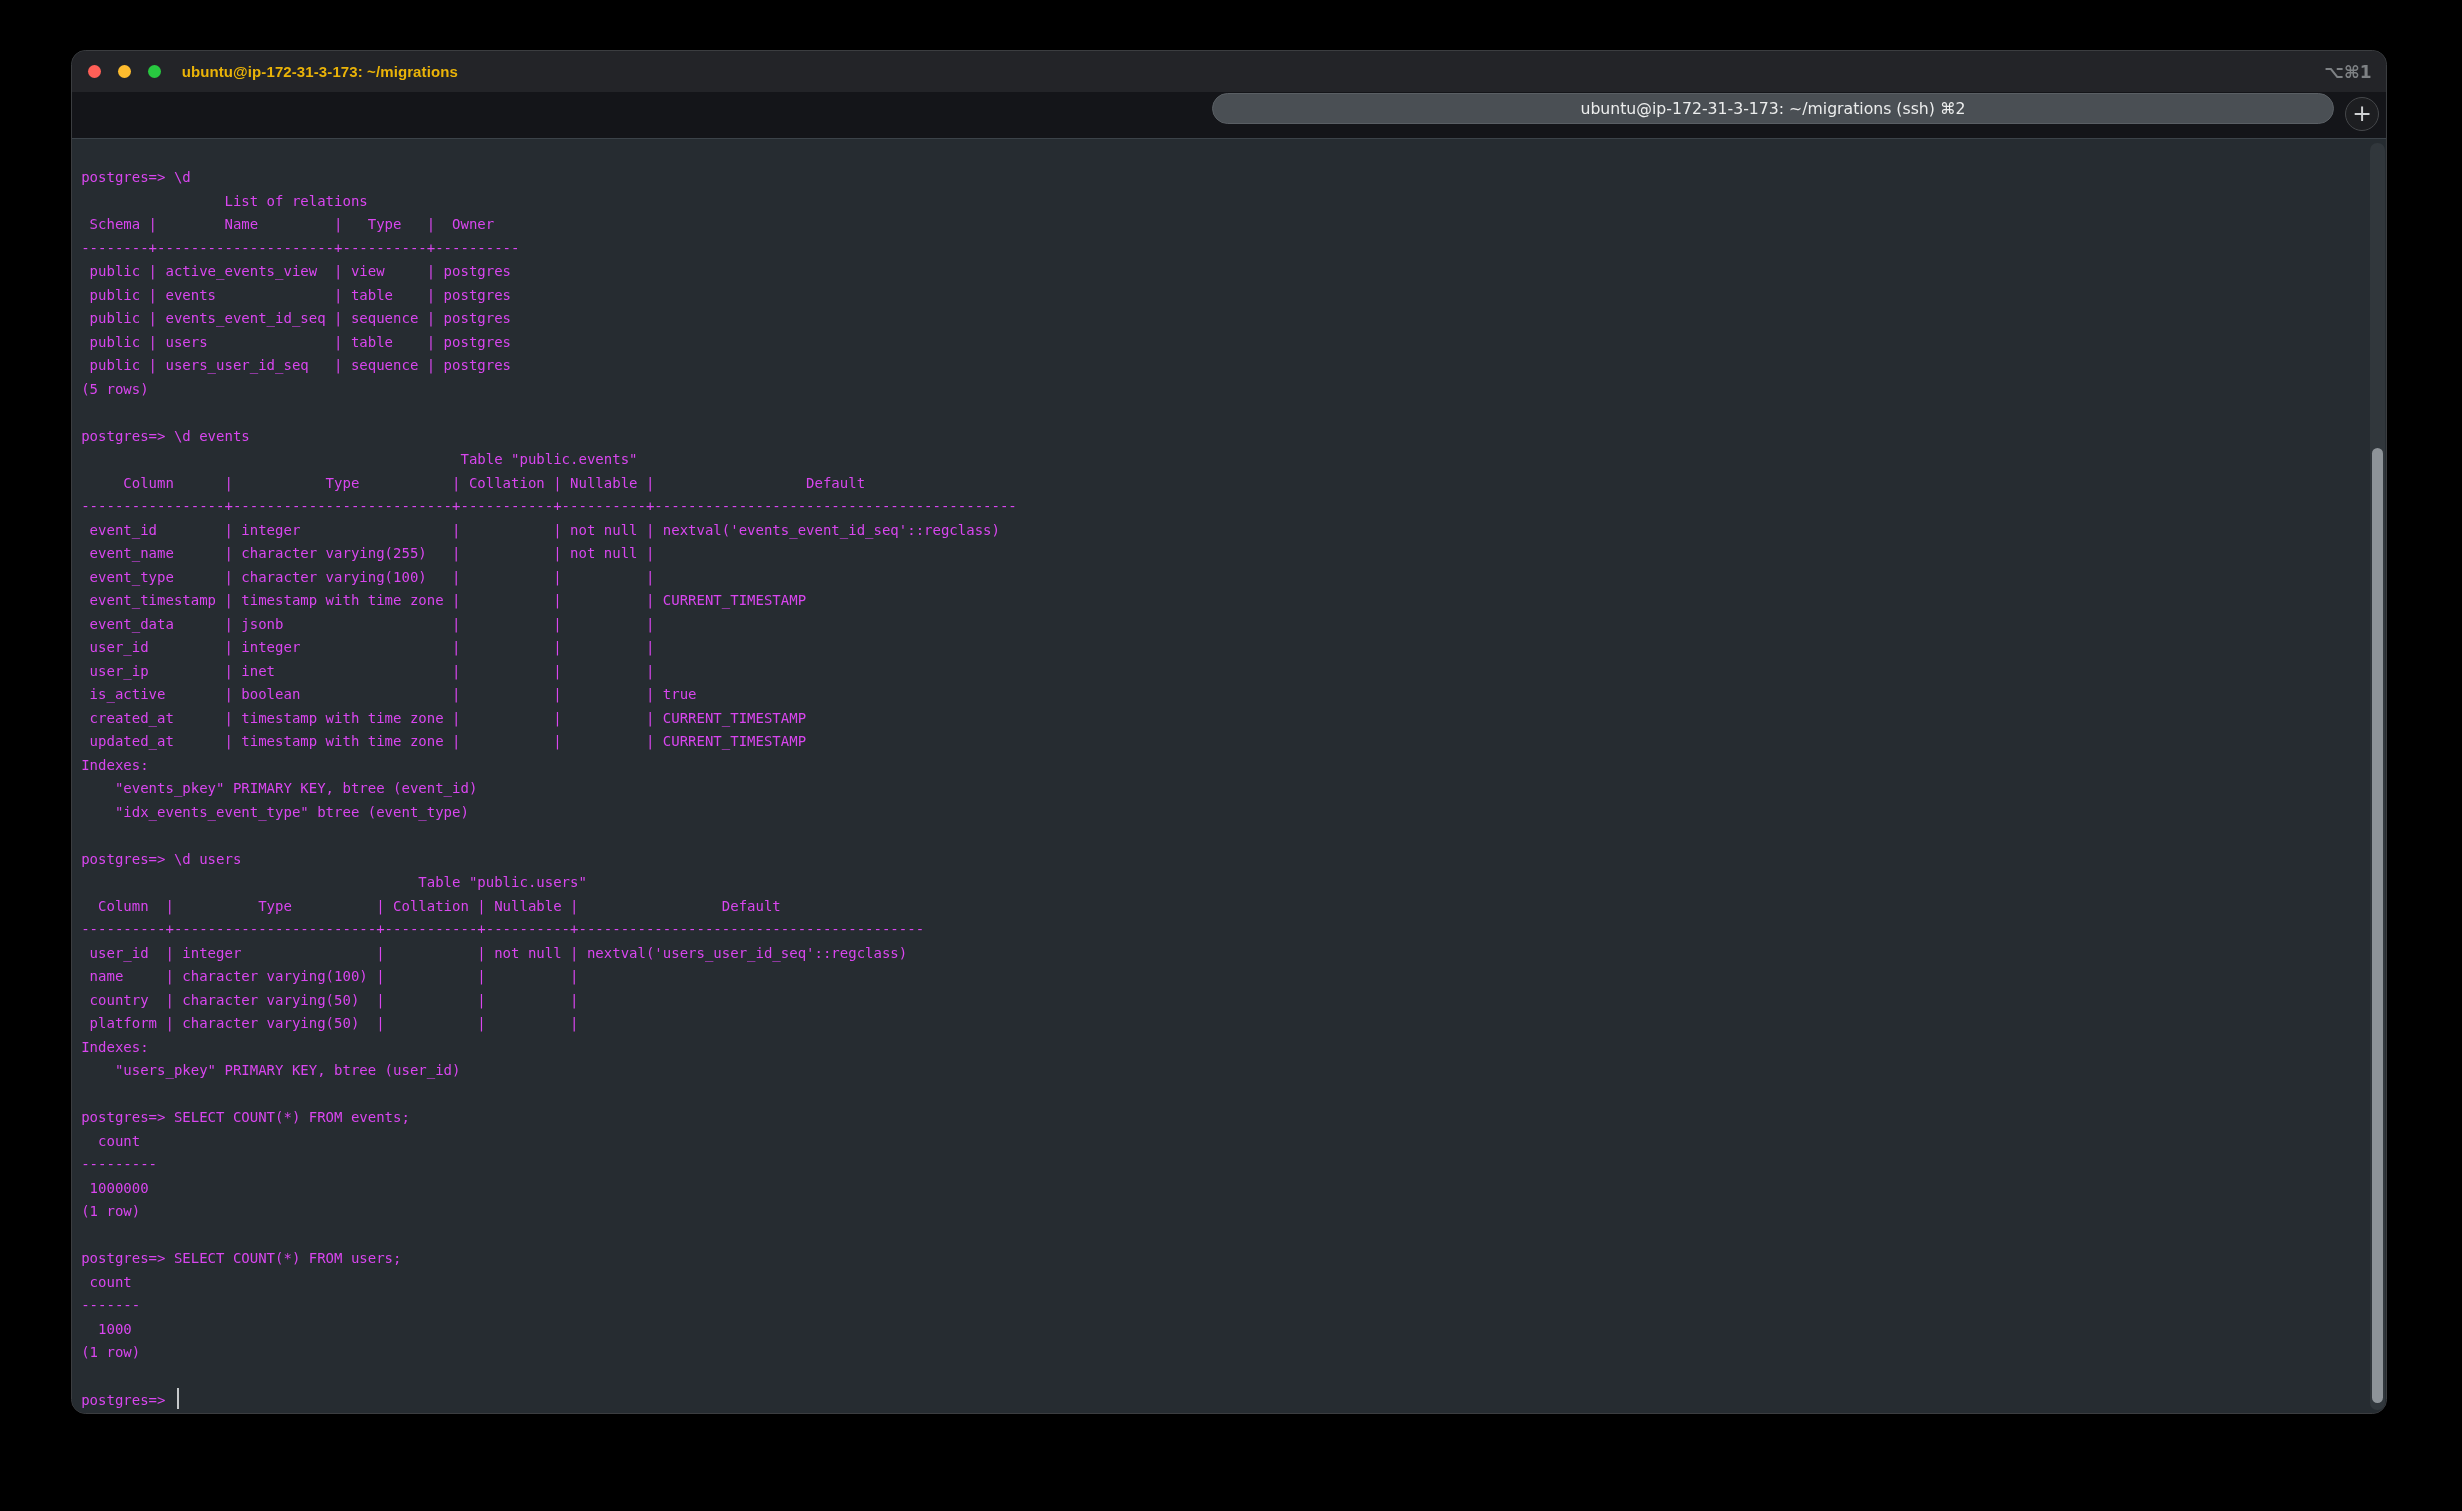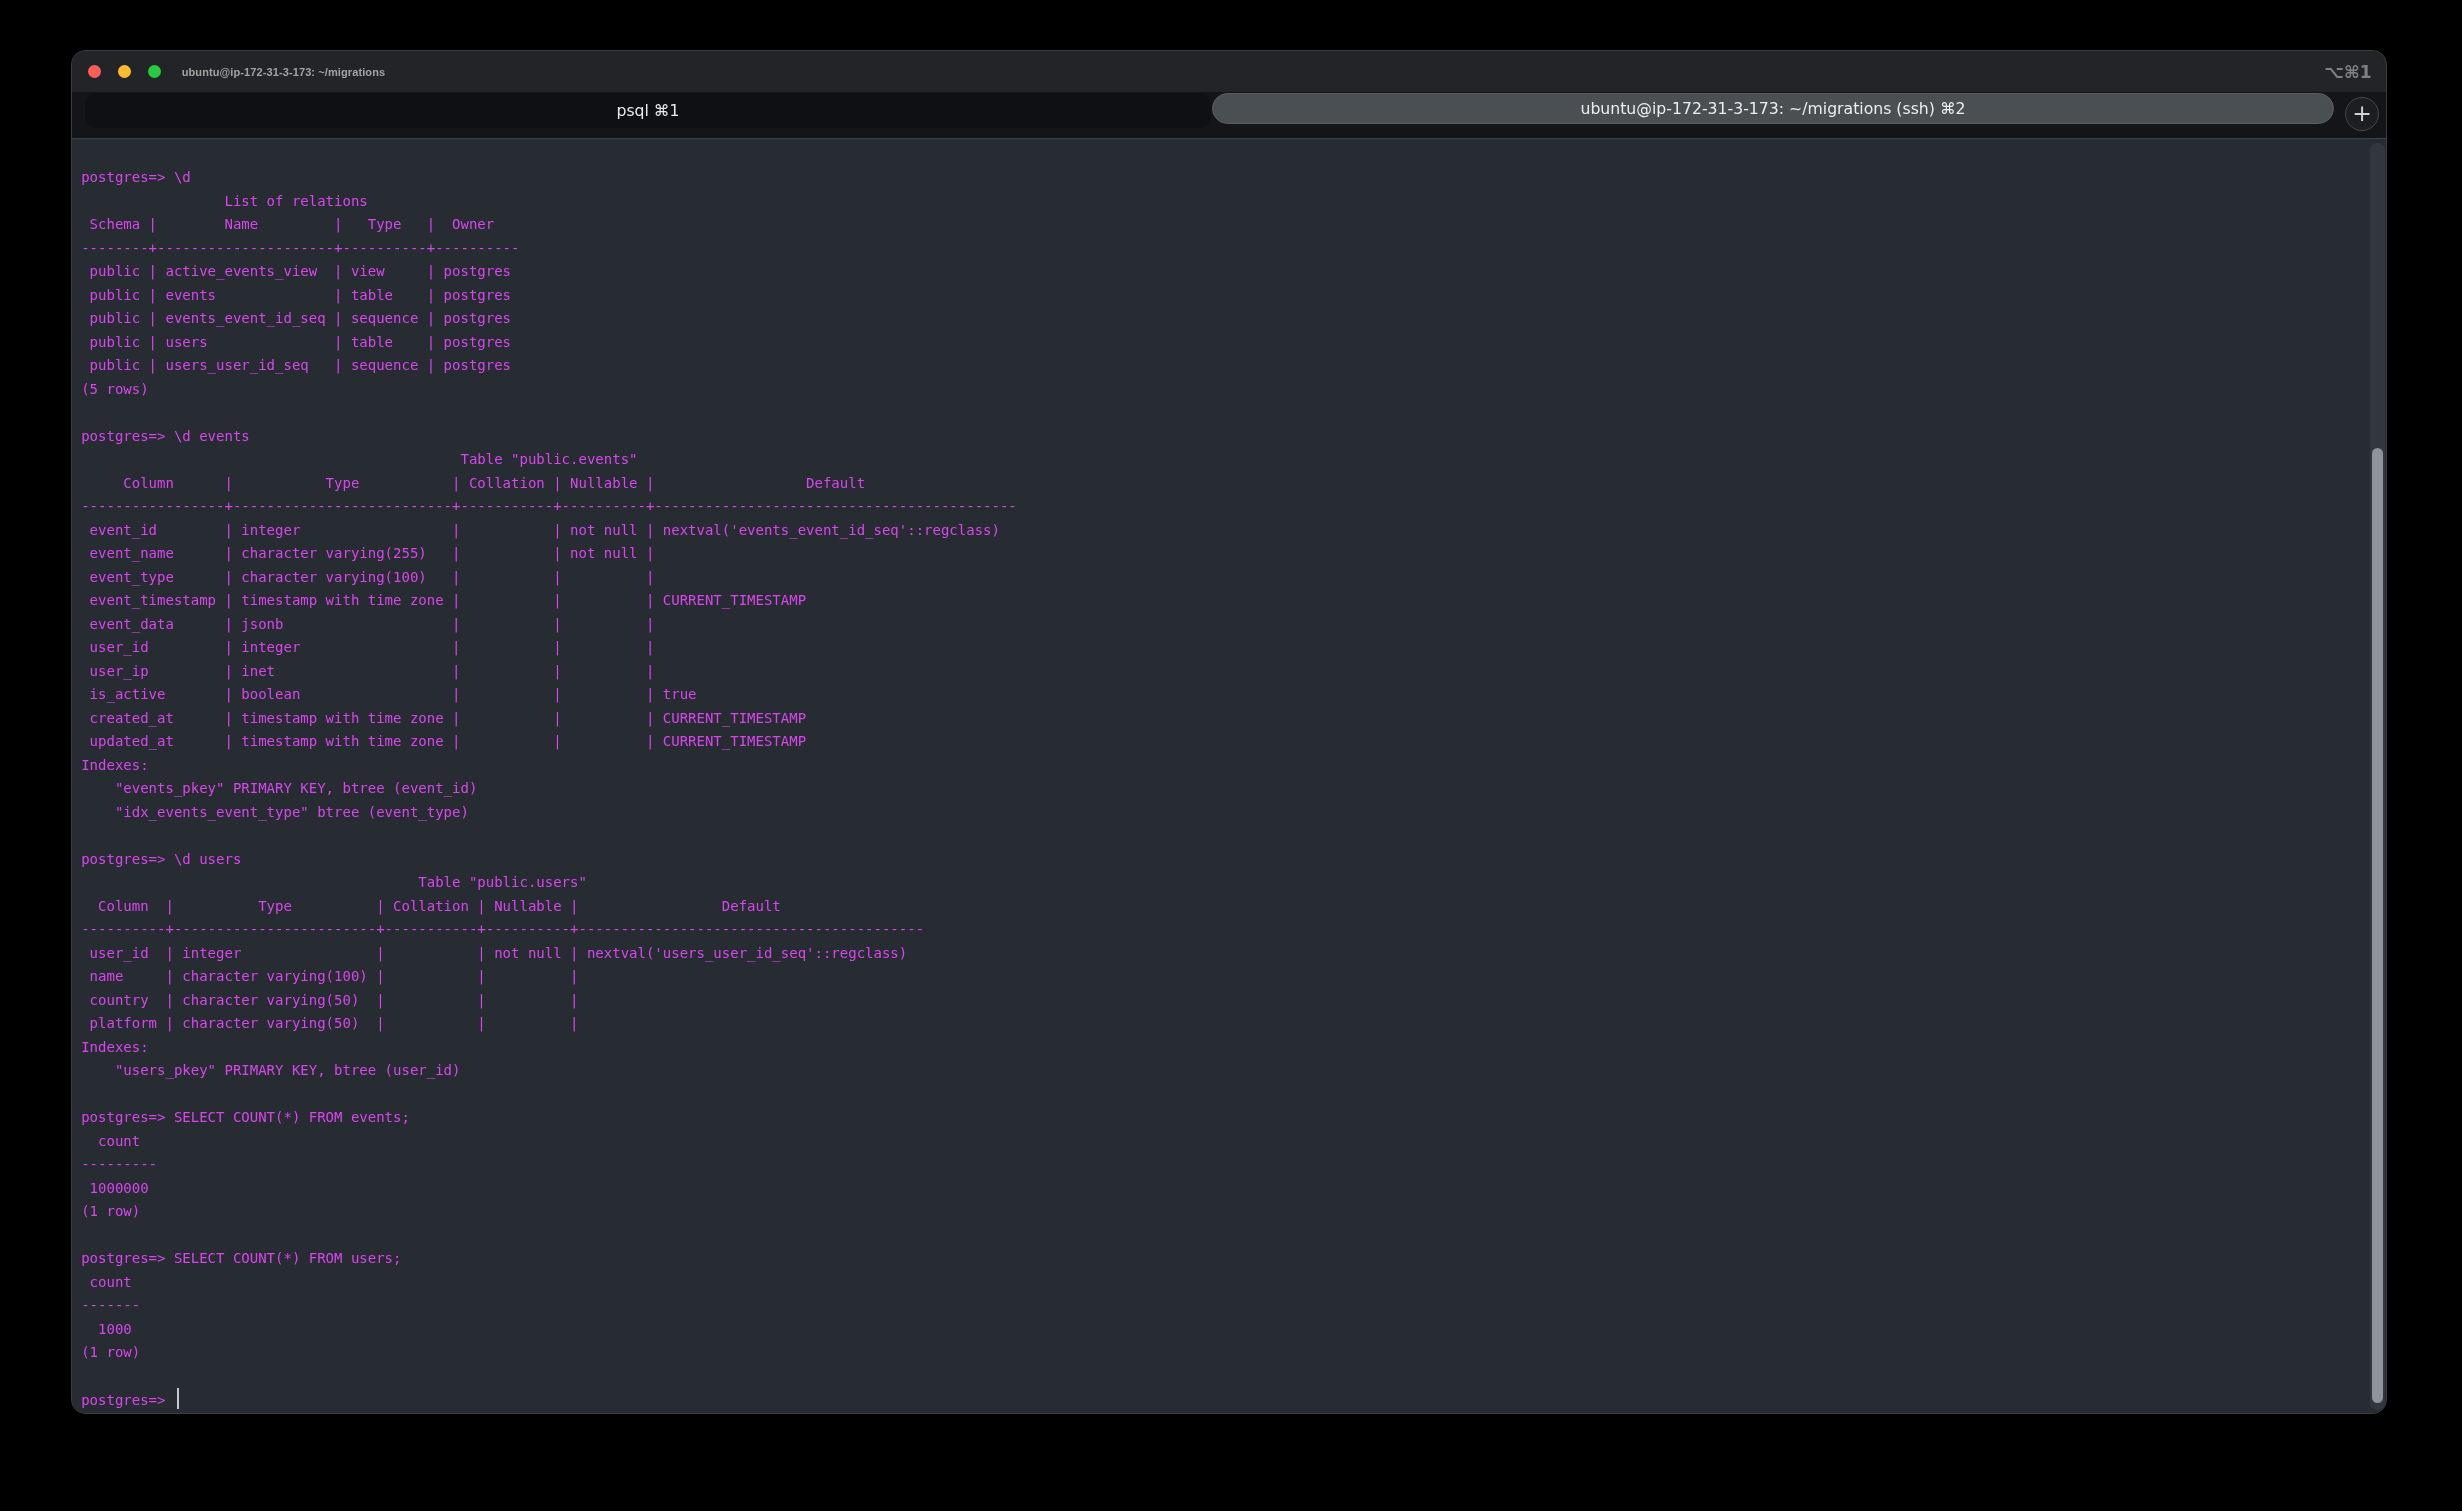--- a/index.html
+++ b/index.html
@@ -33,22 +33,22 @@
     position: relative;
     flex: 0 0 auto;
   }
   .traffic-lights { display: flex; gap: 17px; margin-left: 15.7px; }
   .tl { width: 13px; height: 13px; border-radius: 50%; display: inline-block; }
   .tl.red    { background: #ff5f57; }
   .tl.yellow { background: #febc2e; }
   .tl.green  { background: #28c840; }
   .window-title {
     margin-left: 21px;
-    color: #a3a3a3;
-    font-size: 11px; font-weight: bold;
+    color: #eab308;
+    font-size: 15px; font-weight: bold;
     letter-spacing: 0.1px;
     white-space: nowrap;
   }
   .title-shortcut {
     position: absolute; right: 14.4px; top: 50%;
     transform: translateY(-50%);
     color: #7e8184;
     font-size: 17px; font-weight: bold;
     font-family: "DejaVu Sans", sans-serif;
   }
@@ -147,23 +147,20 @@
     <div class="traffic-lights">
       <span class="tl red"></span>
       <span class="tl yellow"></span>
       <span class="tl green"></span>
     </div>
     <span class="window-title">ubuntu@ip-172-31-3-173: ~/migrations</span>
     <span class="title-shortcut">⌥⌘1</span>
   </div>
 
   <div class="tabbar">
-    <div class="tab active">
-      <span class="tab-label">psql ⌘1</span>
-    </div>
     <div class="tab inactive">
       <span class="tab-label">ubuntu@ip-172-31-3-173: ~/migrations (ssh) ⌘2</span>
     </div>
     <div class="plus-btn">+</div>
   </div>
 
   <div class="terminal">
     <pre><span>postgres=&gt; \d
                  List of relations
  Schema |        Name         |   Type   |  Owner

